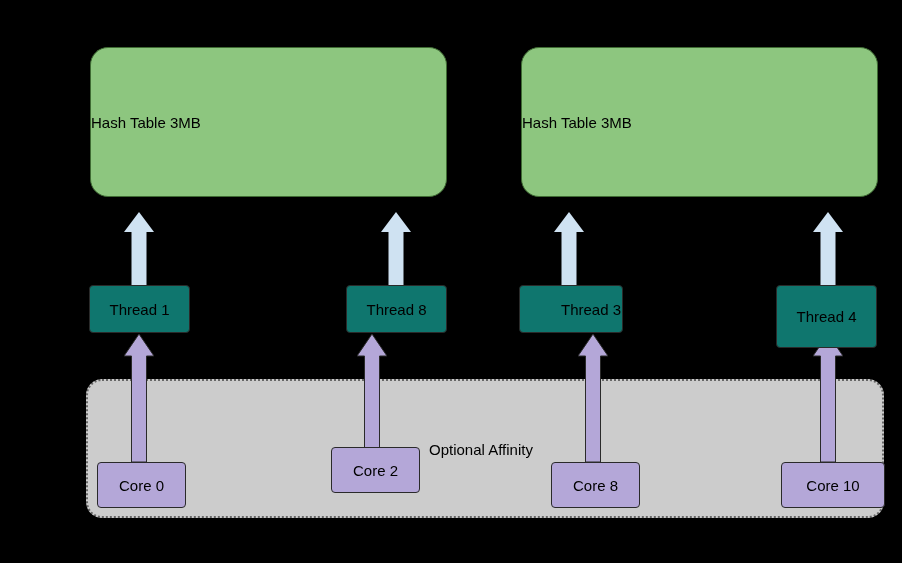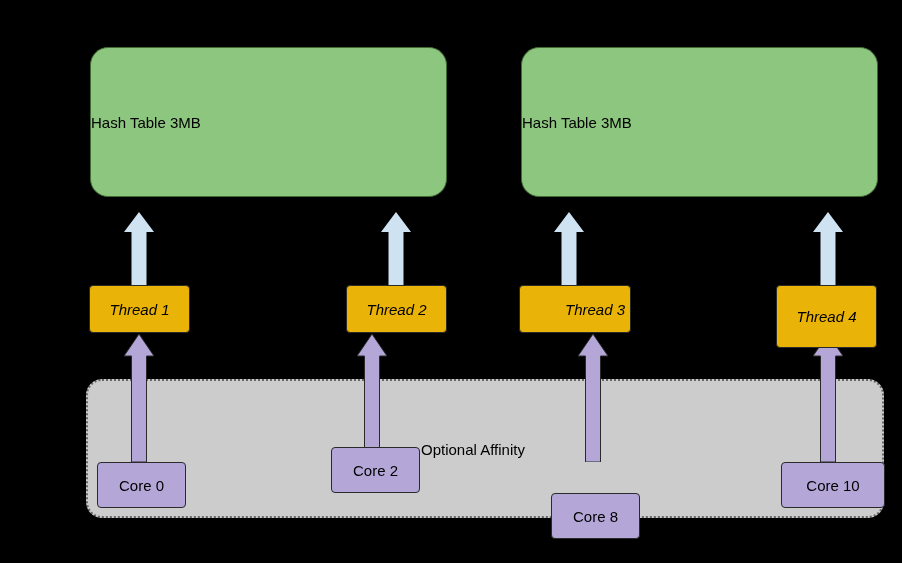--- a/index.html
+++ b/index.html
@@ -23,48 +23,48 @@
     background: #CCCCCC;
     border: 2px dotted #666666;
     border-radius: 16px;
   }
   .affinity-label {
     position: absolute;
     color: #000000;
     font-size: 15px;
     line-height: 1;
     white-space: nowrap;
+    margin-left: 8px;
   }
 
   
   .hashtable-box {
     position: absolute;
     box-sizing: border-box;
     background: #8DC67F;
     border: 1px solid #3F6B33;
     border-radius: 18px;
     display: flex;
     align-items: center;
     color: #000000;
     font-size: 15px;
   }
 
   
   .thread-box {
     position: absolute;
     box-sizing: border-box;
-    background: #eab308;
+    background: #0f766e;
     border: 1px solid #2A2A2A;
     border-radius: 4px;
     display: flex;
     align-items: center;
     justify-content: center;
     color: #000000;
     font-size: 15px;
-    font-style: italic;
   }
 
   
   .core-box {
     position: absolute;
     box-sizing: border-box;
     background: #B4A7D8;
     border: 1px solid #2A2A2A;
     border-radius: 4px;
     display: flex;
@@ -134,35 +134,35 @@
   <div class="arrow" id="purplearrow-3" style="left: 813px; top: 334px; width: 30px; height: 128px;">
       <svg width="30" height="128" viewBox="0 0 30 128">
         <polygon points="15,0 30,22 22.5,22 22.5,128 7.5,128 7.5,22 0,22" fill="#B4A7D8" stroke="#2A2A2A" stroke-width="1" stroke-linejoin="miter"></polygon>
       </svg>
     </div>
 
   <div class="thread-box" id="thread-0" style="left: 89px; top: 285px; width: 101px; height: 48px;">
     <span>Thread 1</span>
   </div>
   <div class="thread-box" id="thread-1" style="left: 346px; top: 285px; width: 101px; height: 48px;">
-    <span>Thread 2</span>
+    <span>Thread 8</span>
   </div>
-  <div class="thread-box" id="thread-2" style="left: 519px; top: 285px; width: 112px; height: 48px; padding-left: 40px;">
+  <div class="thread-box" id="thread-2" style="left: 519px; top: 285px; width: 104px; height: 48px; padding-left: 40px;">
     <span>Thread 3</span>
   </div>
   <div class="thread-box" id="thread-3" style="left: 776px; top: 285px; width: 101px; height: 63px;">
     <span>Thread 4</span>
   </div>
 
   <div class="core-box" id="core-0" style="left: 97px; top: 462px; width: 89px; height: 46px;">
     <span>Core 0</span>
   </div>
   <div class="core-box" id="core-1" style="left: 331px; top: 447px; width: 89px; height: 46px;">
     <span>Core 2</span>
   </div>
-  <div class="core-box" id="core-2" style="left: 551px; top: 462px; width: 89px; height: 46px; margin-top: 31px;">
+  <div class="core-box" id="core-2" style="left: 551px; top: 462px; width: 89px; height: 46px;">
     <span>Core 8</span>
   </div>
   <div class="core-box" id="core-3" style="left: 781px; top: 462px; width: 104px; height: 46px; justify-content: center;">
     <span>Core 10</span>
   </div>
 
 </div>
 
 </body></html>

